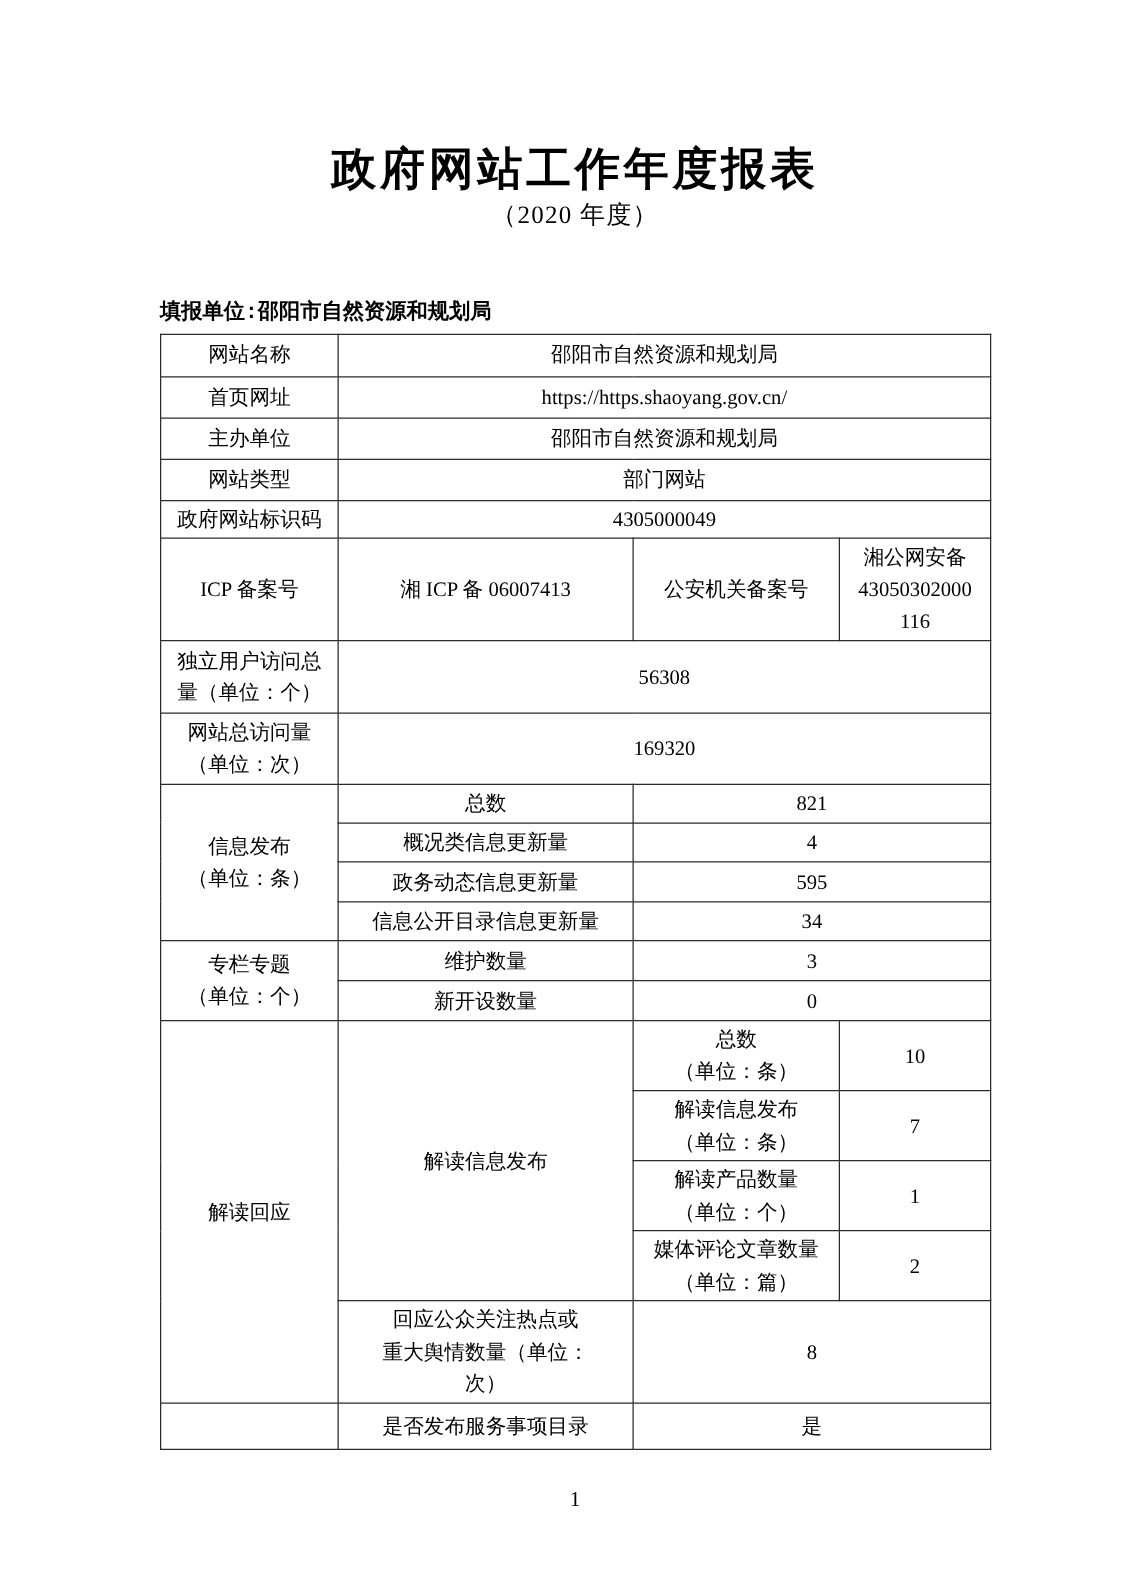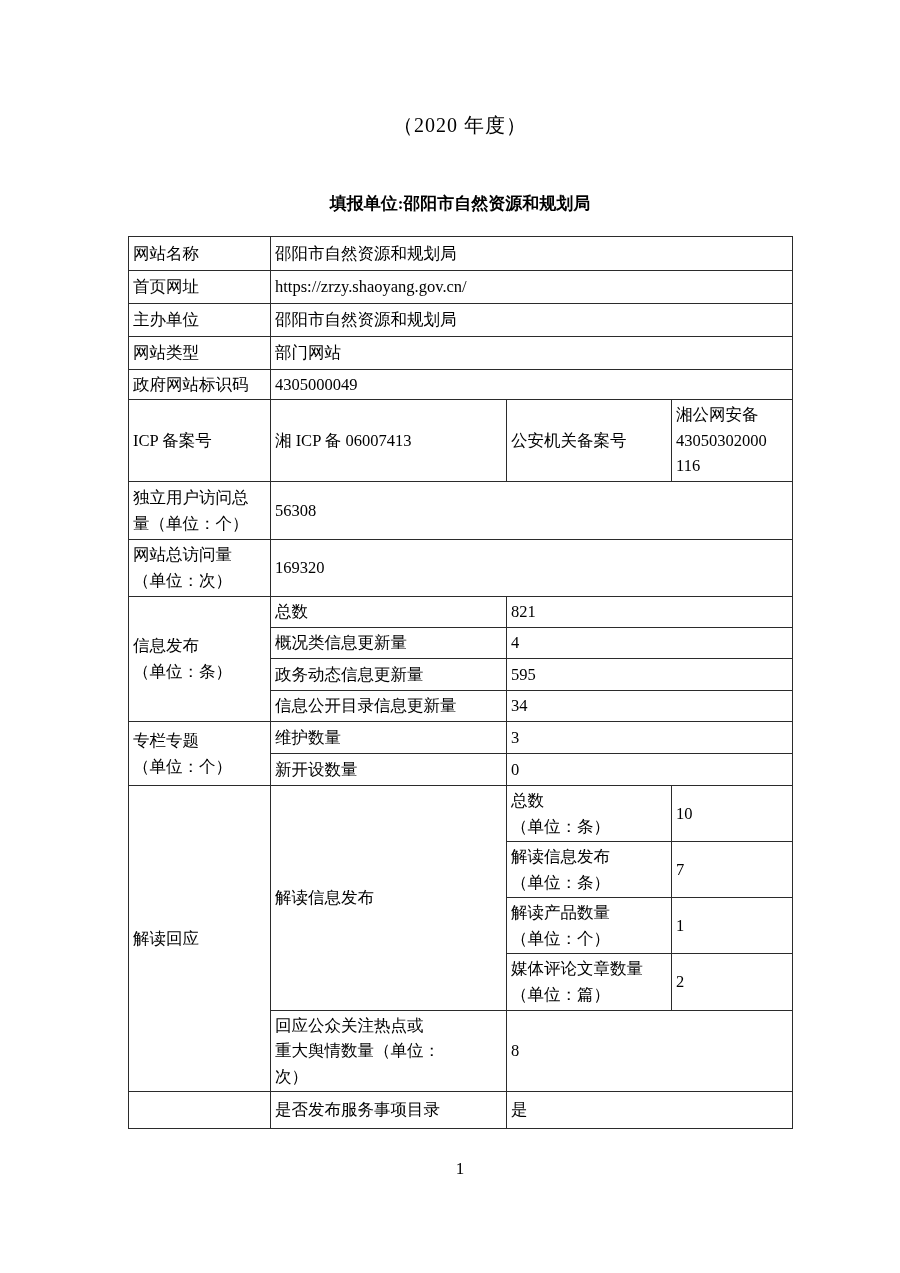--- a/index.html
+++ b/index.html
@@ -23,33 +23,35 @@
     line-height: 1.3;
   }
   .doc-subtitle {
     font-size: 20px;
     letter-spacing: 1px;
     text-align: center;
     line-height: 1.3;
   }
   .reporting-unit {
     margin-top: 54px;
-    margin-bottom: 20px;
+    margin-bottom: 4px;
     font-weight: bold;
     font-size: 17px;
     line-height: 1.4;
-    text-align: center;
+    text-align: left;
+    font-family: Liberation Mono, monospace;
   }
   table.report {
     width: 664px;
     table-layout: fixed;
     border-collapse: collapse;
   }
   table.report td {
     border: 1px solid #2b2b2b;
+    text-align: center;
     vertical-align: middle;
     font-size: 16.5px;
     line-height: 1.55;
     white-space: pre-line;
     padding: 2px 4px;
     overflow: hidden;
   }
   
   tr.h34 { height: 34px; } tr.h33 { height: 33px; } tr.h30 { height: 30px; }
   tr.h77 { height: 77px; } tr.h58 { height: 58px; } tr.h57 { height: 57px; }
@@ -60,39 +62,40 @@
     margin-top: 30px;
     text-align: center;
     font-size: 17px;
   }
 </style>
 </head>
 <body>
 
 <div class="content">
 
+  <div class="doc-title">政府网站工作年度报表</div>
   <div class="doc-subtitle">（2020 年度）</div>
   <div class="reporting-unit">填报单位:邵阳市自然资源和规划局</div>
 
   <table class="report">
     <colgroup>
       <col style="width:142px">
         <col style="width:236px">
         <col style="width:165px">
         <col style="width:121px">
     </colgroup>
 
     <tbody>
         <tr class="h34">
       <td>网站名称</td>
       <td colspan="3">邵阳市自然资源和规划局</td>
     </tr>
     <tr class="h33">
       <td>首页网址</td>
-      <td colspan="3">https://zrzy.shaoyang.gov.cn/</td>
+      <td colspan="3">https://https.shaoyang.gov.cn/</td>
     </tr>
     <tr class="h33">
       <td>主办单位</td>
       <td colspan="3">邵阳市自然资源和规划局</td>
     </tr>
     <tr class="h33">
       <td>网站类型</td>
       <td colspan="3">部门网站</td>
     </tr>
     <tr class="h30">

